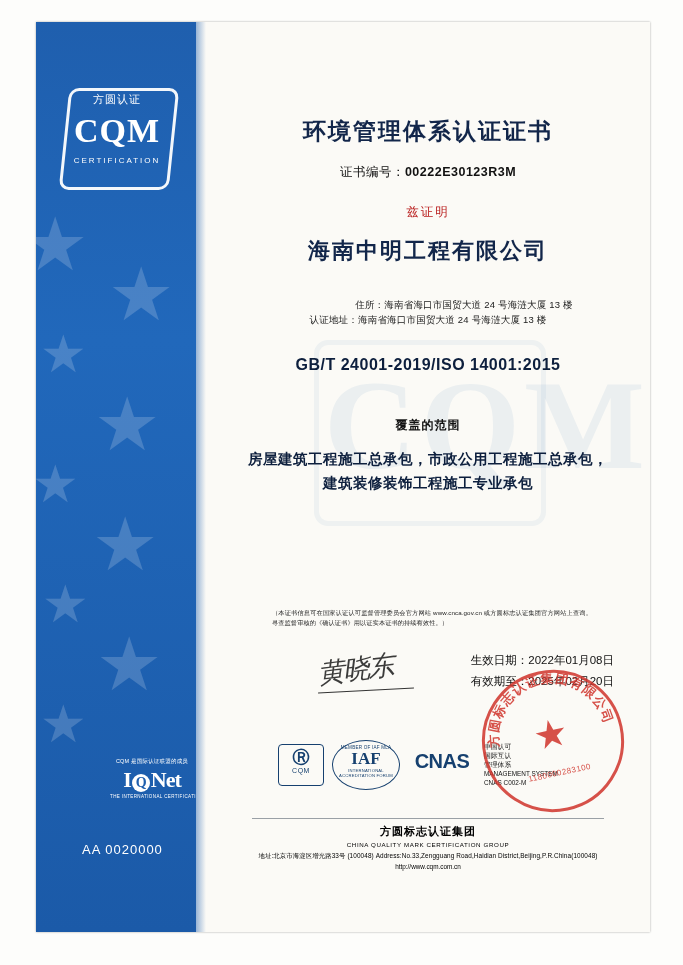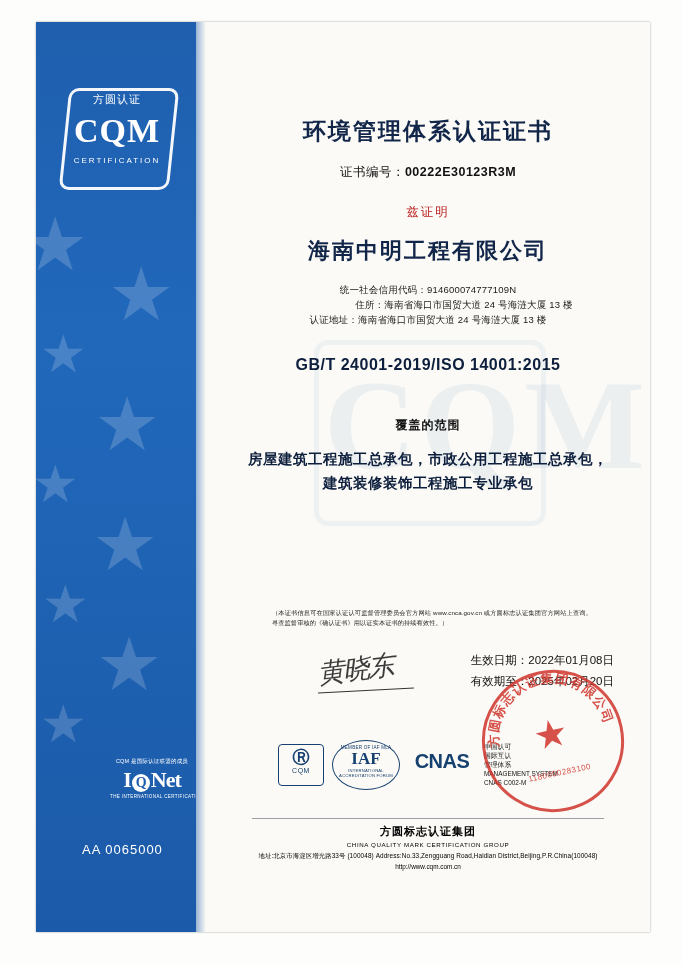--- a/index.html
+++ b/index.html
@@ -498,39 +498,38 @@
         <div class="cqm">CQM</div>
         <div class="en">CERTIFICATION</div>
       </div>
 
       <div class="iqnet">
         <div class="tag">CQM 是国际认证联盟的成员</div>
         <div class="mark"><span>I</span><span class="q">Q</span><span>Net</span></div>
         <div class="sub">THE INTERNATIONAL CERTIFICATION NETWORK</div>
       </div>
 
-      <div class="serial">AA 0065000</div>
+      <div class="serial">AA 0020000</div>
     </div>
     <div class="band-edge"></div>
 
     <div class="content">
 
       <div class="wm-ring"></div>
       <div class="watermark">CQM</div>
 
       <div class="title">环境管理体系认证证书</div>
 
       <div class="cert-no">
         <span>证书编号：</span><b>00222E30123R3M</b>
       </div>
 
       <div class="hereby">兹证明</div>
       <div class="company">海南中明工程有限公司</div>
 
-      <div class="detail d1">统一社会信用代码：914600074777109N</div>
       <div class="detail d2">住所：海南省海口市国贸大道 24 号海涟大厦 13 楼</div>
       <div class="detail d3">认证地址：海南省海口市国贸大道 24 号海涟大厦 13 楼</div>
 
       <div class="standard">GB/T 24001-2019/ISO 14001:2015</div>
 
       <div class="scope-label">覆盖的范围</div>
       <div class="scope-text">
         <div>房屋建筑工程施工总承包，市政公用工程施工总承包，</div>
         <div>建筑装修装饰工程施工专业承包</div>
       </div>

